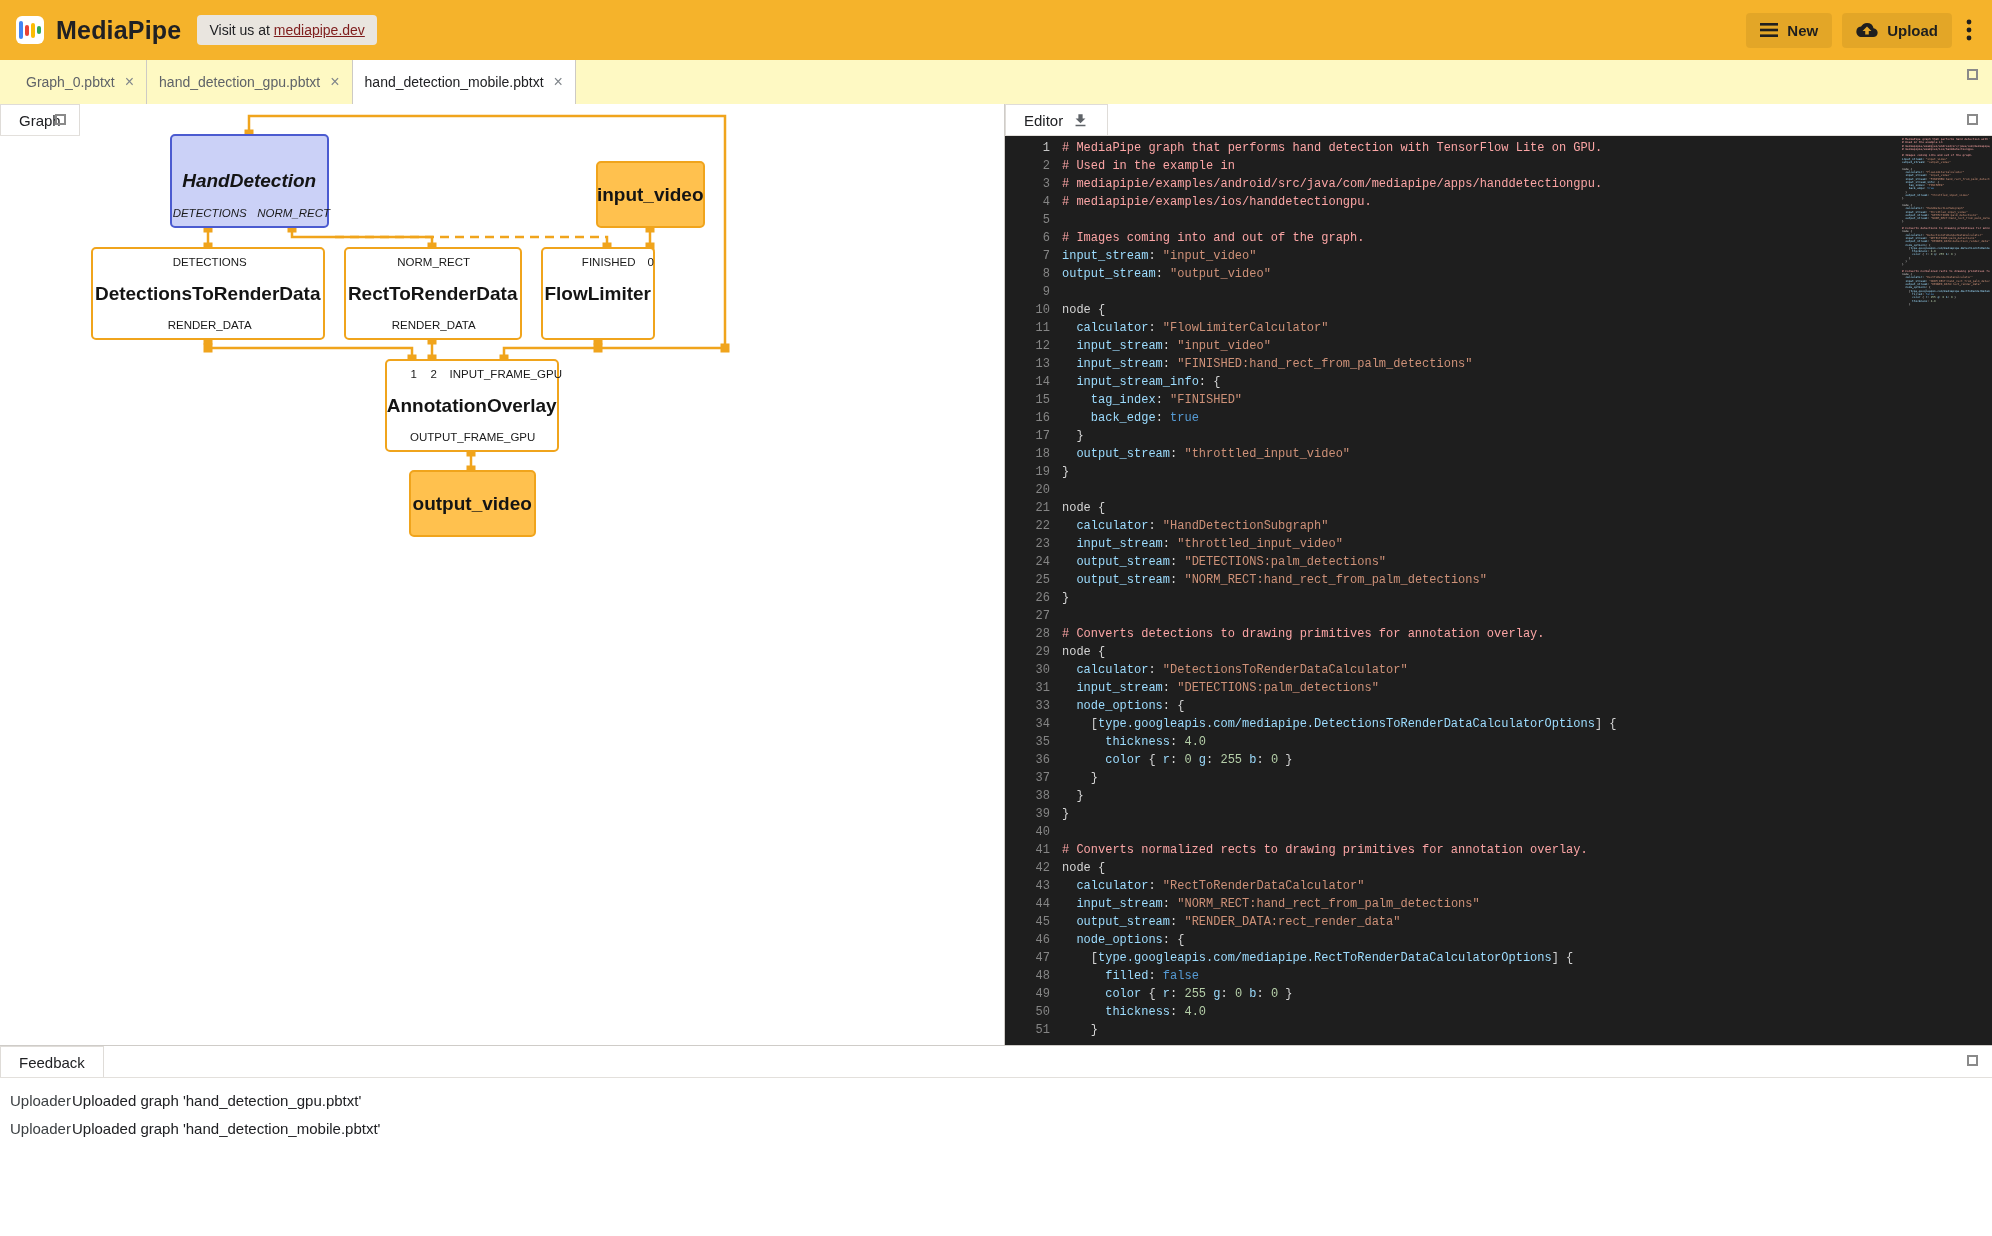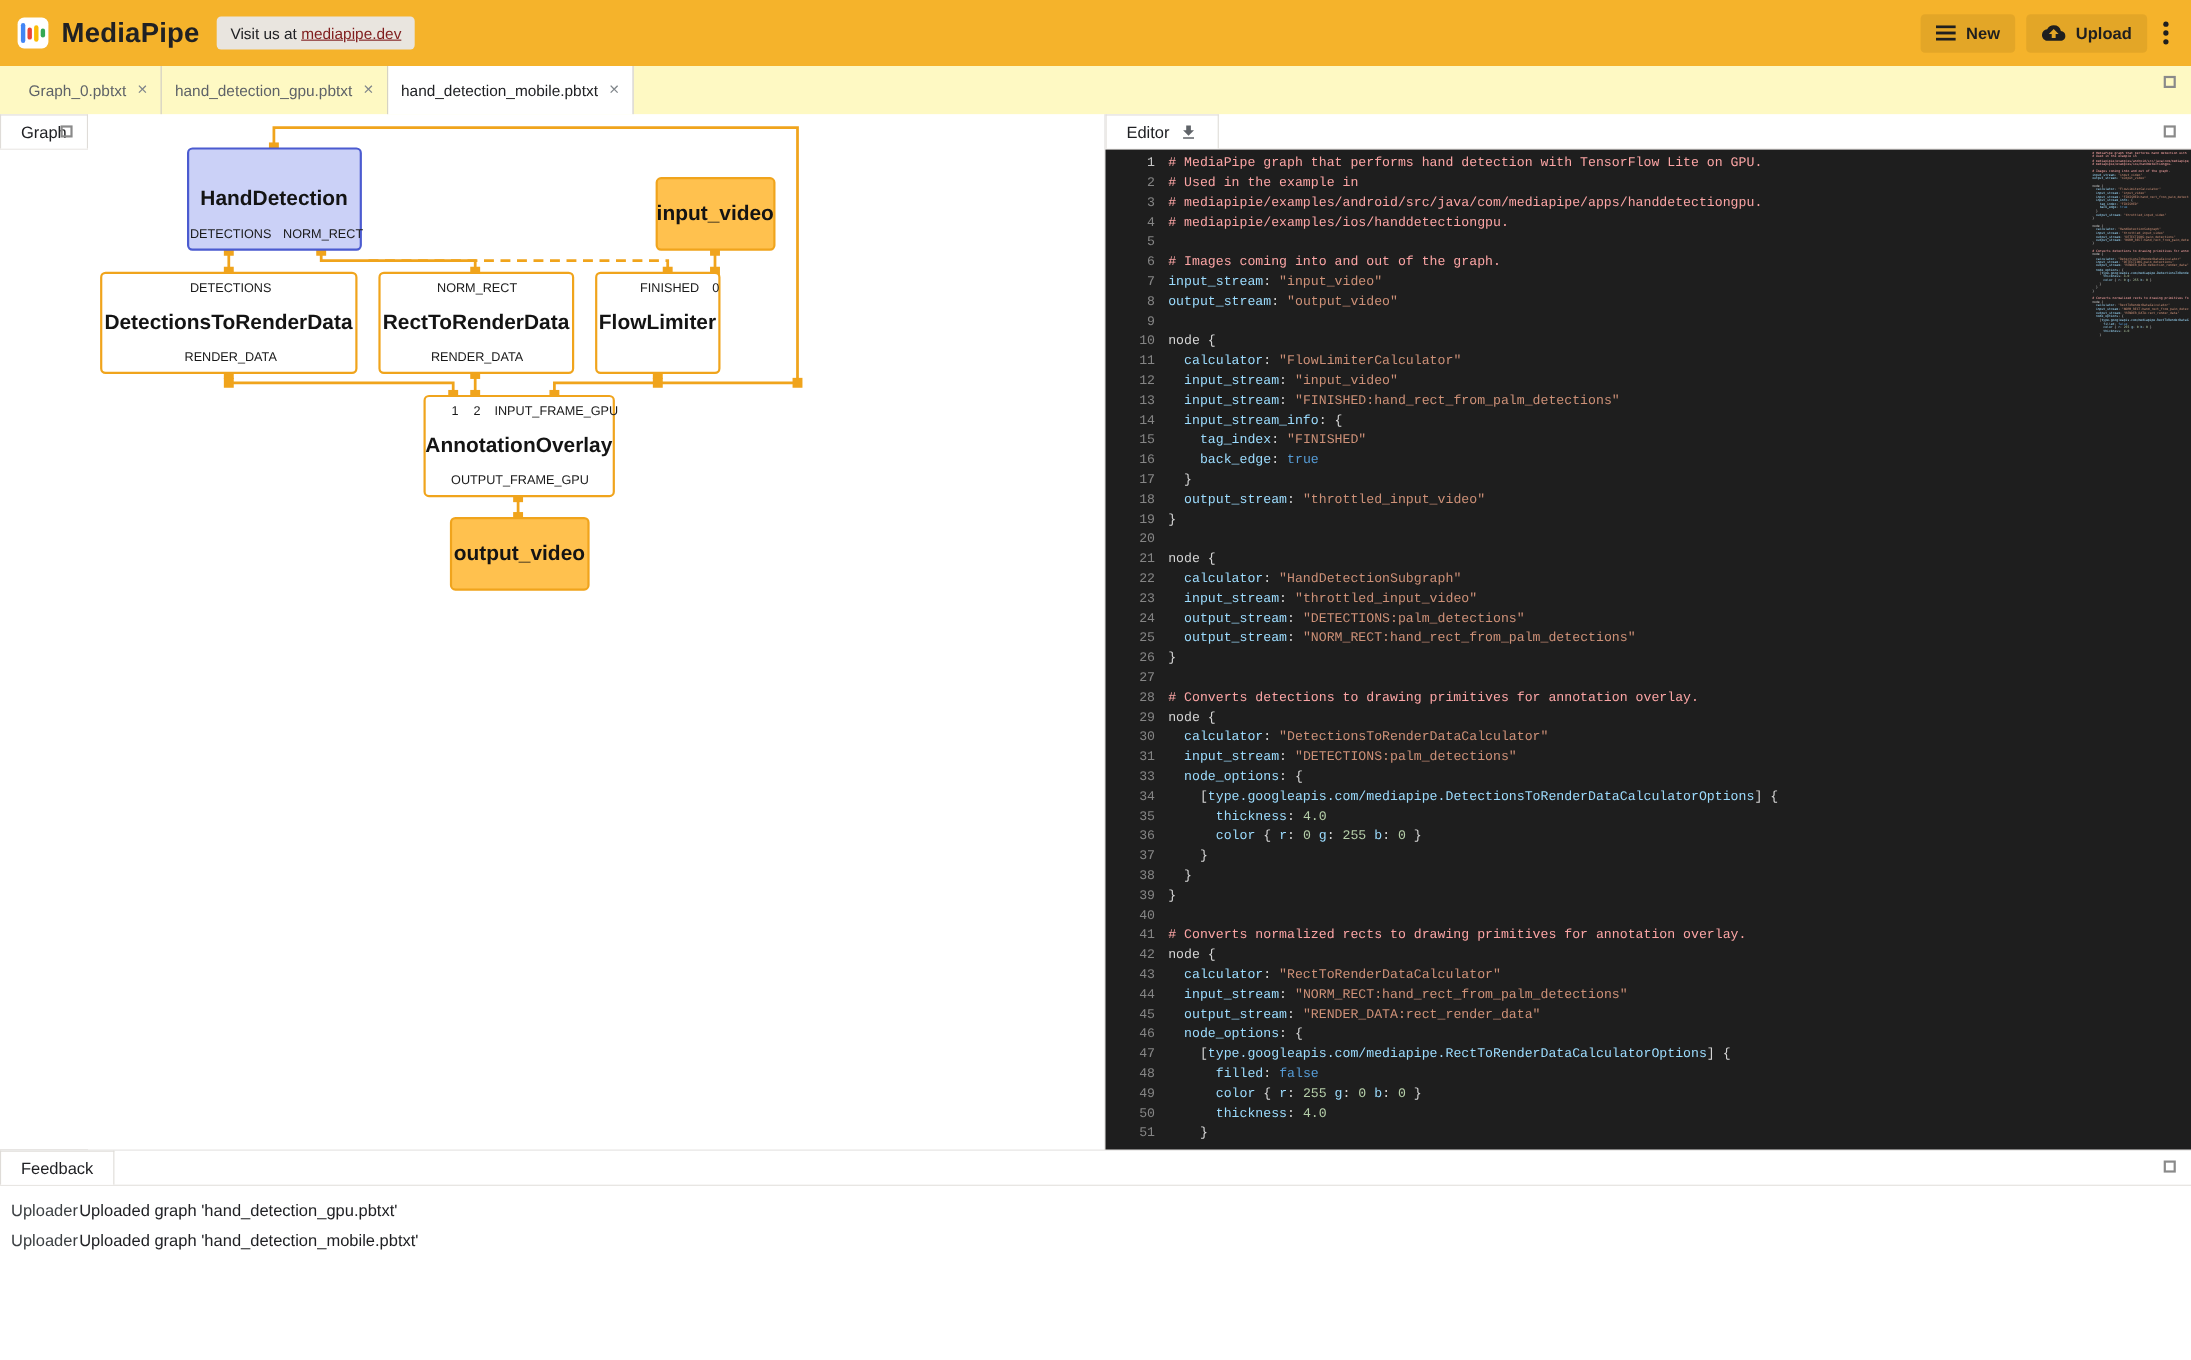--- a/index.html
+++ b/index.html
@@ -178,21 +178,21 @@
           <rect x="513.5" y="231.5" width="9" height="9" class="dot"></rect>
           <rect x="123.5" y="239.5" width="9" height="9" class="dot"></rect>
           <rect x="513.5" y="239.5" width="9" height="9" class="dot"></rect>
           <rect x="640.5" y="239.5" width="9" height="9" class="dot"></rect>
           <rect x="327.5" y="250.5" width="9" height="9" class="dot"></rect>
           <rect x="347.5" y="250.5" width="9" height="9" class="dot"></rect>
           <rect x="419.5" y="250.5" width="9" height="9" class="dot"></rect>
           <rect x="386.5" y="343.5" width="9" height="9" class="dot"></rect>
           <rect x="386.5" y="361.5" width="9" height="9" class="dot"></rect>
         </svg>
-    <div class="gnode subgraph" style="left: 90px; top: 30px; width: 159px; height: 94px;">
+    <div class="gnode subgraph" style="left: 90px; top: 30px; width: 159px; height: 94px; font-style: italic;">
           <div class="gnode-title">HandDetection</div>
           <span class="gport bottom" style="left: 38px;">DETECTIONS</span>
           <span class="gport bottom" style="left: 122px;">NORM_RECT</span>
         </div>
         <div class="gnode source" style="left: 516px; top: 57px; width: 109px; height: 67px;">
           <div class="gnode-title">input_video</div>
         </div>
         <div class="gnode calculator" style="left: 11px; top: 143px; width: 234px; height: 93px;">
           <div class="gnode-title">DetectionsToRenderData</div>
           <span class="gport top" style="left: 117px;">DETECTIONS</span>

